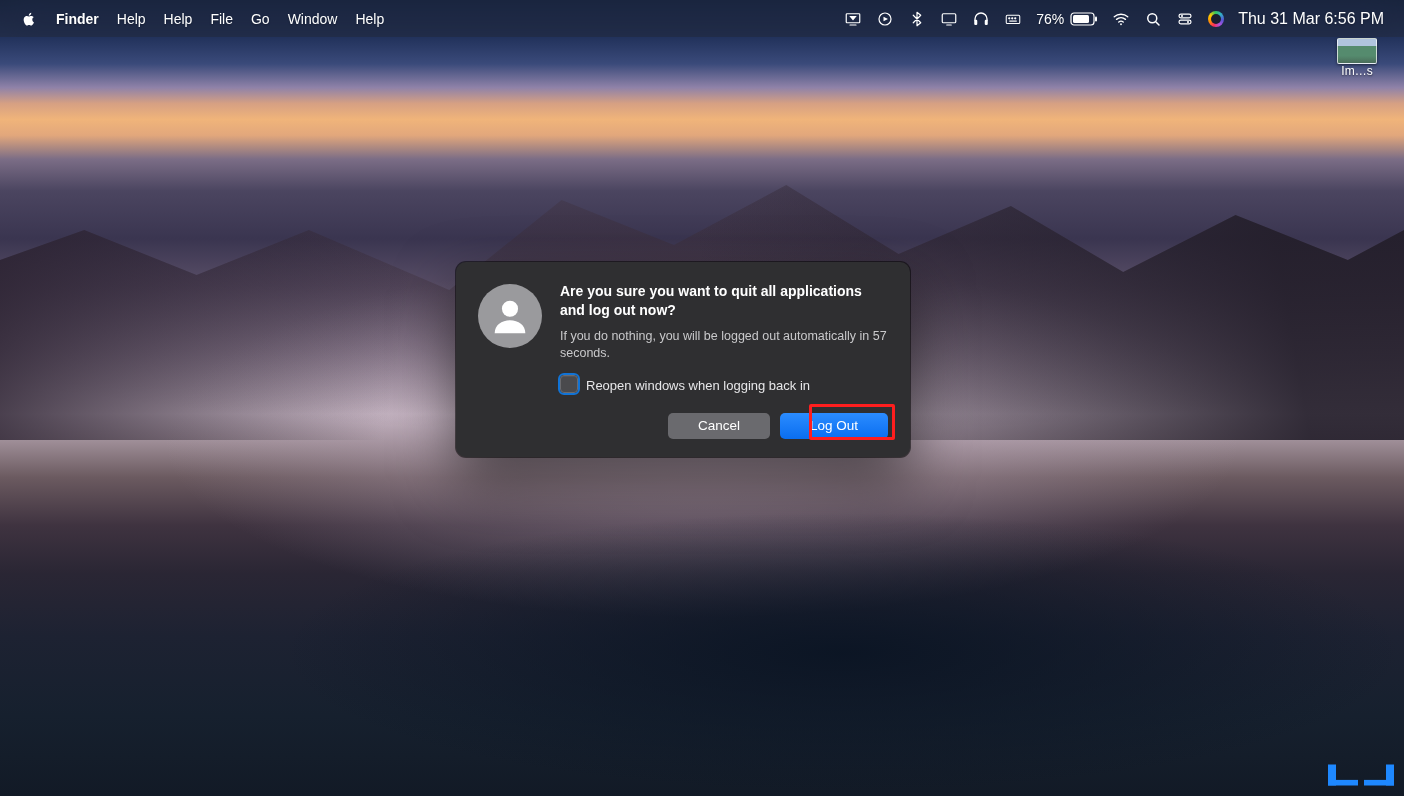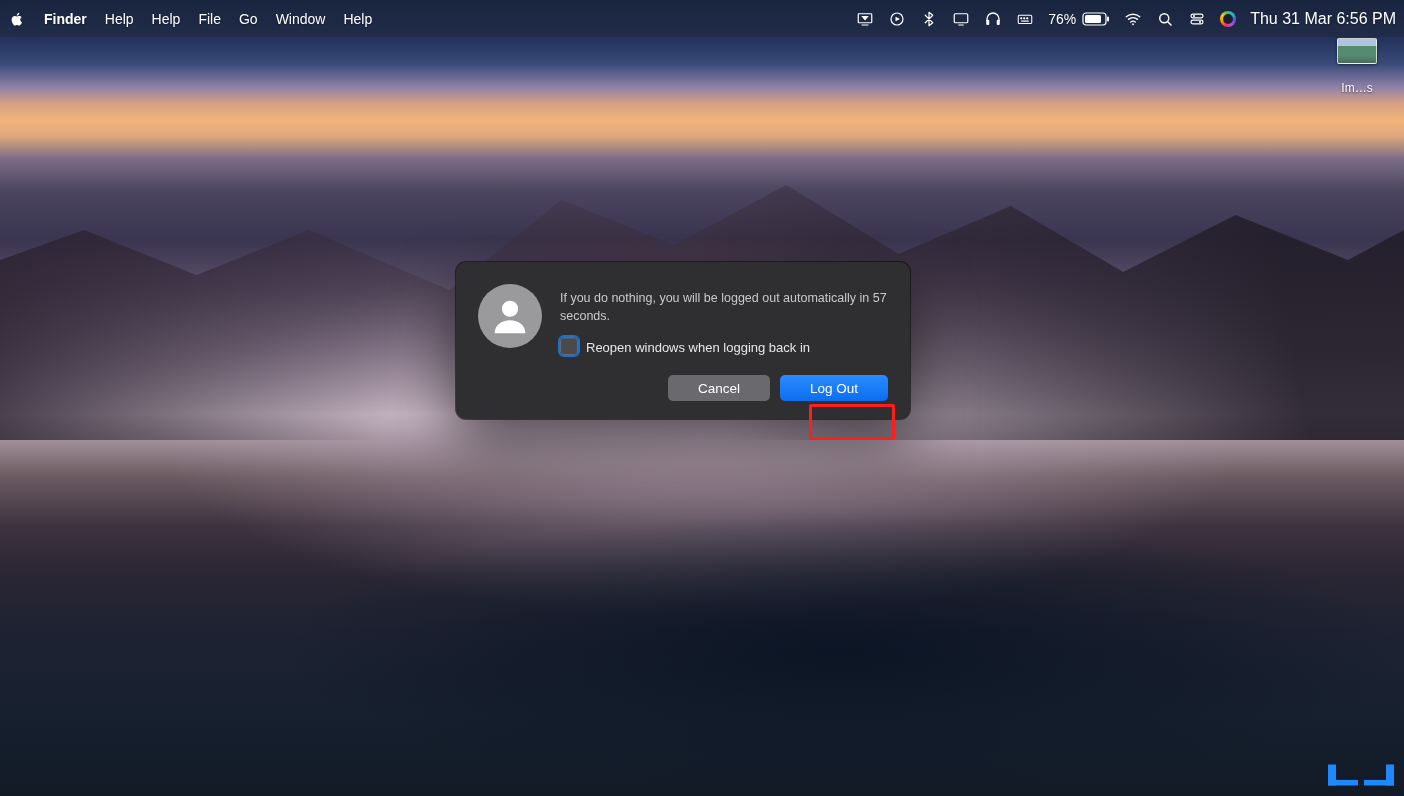--- a/index.html
+++ b/index.html
@@ -40,21 +40,21 @@
         linear-gradient(80deg, rgba(35,30,42,0) 50%, rgba(35,30,42,0.9) 90%),
         radial-gradient(ellipse 1400px 250px at 50% 40%, rgba(60,45,55,0.5) 0%, rgba(60,45,55,0) 70%);
       clip-path: polygon(0% 40%, 6% 30%, 14% 45%, 22% 30%, 32% 50%, 40% 20%, 48% 35%, 56% 15%, 64% 38%, 72% 22%, 80% 44%, 88% 25%, 96% 40%, 100% 30%, 100% 100%, 0% 100%);
       pointer-events:none;
     }
 
     
     .menubar {
       position: absolute; top: 0; left: 0; right: 0; height: 37px;
       display: flex; align-items: center; justify-content: space-between;
-      padding: 0 8px;
+      padding: 0 20px;
       color: #fff; font-size: 14px; font-weight: 400;
       background: rgba(40,45,60,0.45);
       -webkit-backdrop-filter: blur(20px); backdrop-filter: blur(20px);
       text-shadow: 0 1px 2px rgba(0,0,0,0.3);
       z-index: 10;
     }
     .menubar-left, .menubar-right { display: flex; align-items: center; gap: 18px; }
     .menubar-right { gap: 14px; }
     .menu-app { font-weight: 700; }
     .menu-item { cursor: default; }
@@ -65,21 +65,21 @@
       width:16px;height:16px;border-radius:50%;
       background: conic-gradient(from 200deg,#ff2d55,#ff9500,#ffcc00,#34c759,#30b0c7,#5856d6,#af52de,#ff2d55);
       position:relative;
     }
     .siri-dot::after{content:"";position:absolute;inset:3px;border-radius:50%;background:#1b2030;}
     .clock{font-size:16px;}
 
     
     .desktop-icon{
       position:absolute; top:38px; right:20px; width:54px;
-      display:flex; flex-direction:column; align-items:center; gap:17px;
+      display:flex; flex-direction:column; align-items:center; gap:0;
       color:#fff; font-size:12px; text-shadow:0 1px 2px rgba(0,0,0,0.6);
       cursor:default;
     }
     .icon-thumb{
       width:40px; height:26px; border:1px solid rgba(255,255,255,0.7);
       background:
         linear-gradient(to bottom,#b0c4de 0%, #b0c4de 30%, #558b6e 30%, #558b6e 70%, #4a6d5a 100%),
         #888;
       border-radius:2px;
       box-shadow: 0 1px 3px rgba(0,0,0,0.5);
@@ -244,20 +244,21 @@
 
 <div class="dialog">
   <div class="dialog-top">
     <div class="user-avatar">
       <svg viewBox="0 0 24 24">
           <circle cx="12" cy="8.2" r="4.2"></circle>
           <path d="M4 21c0-4.2 3.6-6.8 8-6.8s8 2.6 8 6.8z"></path>
         </svg>
     </div>
     <div class="dialog-text">
+      <div class="dialog-title">Are you sure you want to quit all applications and log out now?</div>
       <div class="dialog-msg">If you do nothing, you will be logged out automatically in 57 seconds.</div>
       <label class="checkbox-row">
         <span class="checkbox"></span>
         <span>Reopen windows when logging back in</span>
       </label>
     </div>
   </div>
   <div class="dialog-buttons">
     <button class="btn btn-secondary">Cancel</button>
     <button class="btn btn-primary">Log Out</button>

